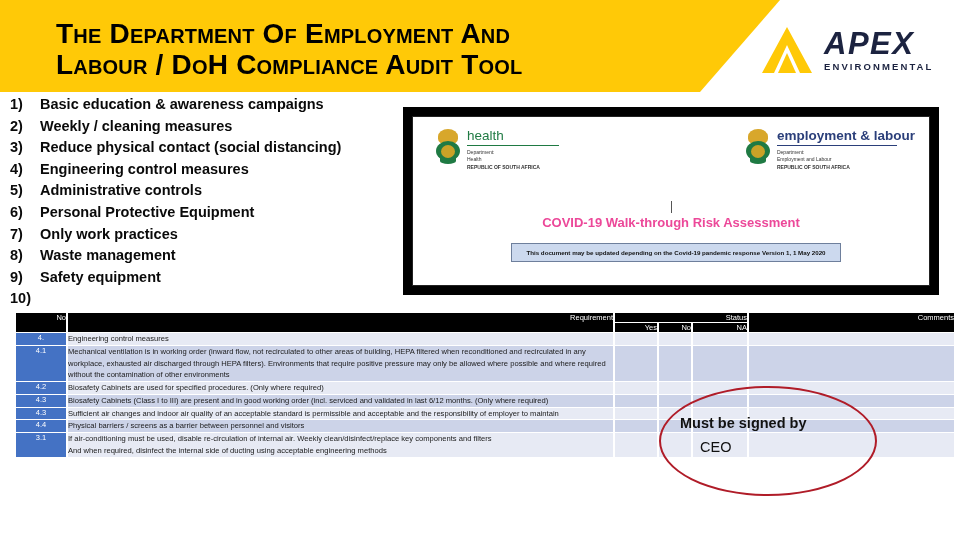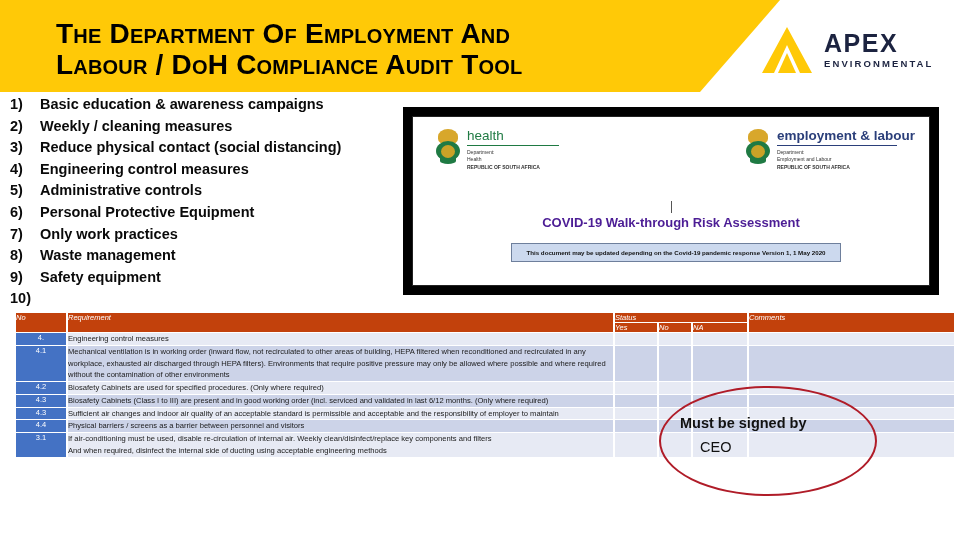--- a/index.html
+++ b/index.html
@@ -19,21 +19,21 @@
     color:#000;font-weight:bold;line-height:1.12;
     font-variant:small-caps;text-transform:capitalize;
     font-size:28px;letter-spacing:.2px;
   }
   .banner-title .l2{display:block;}
 
   
   .apex{position:absolute;left:760px;top:22px;width:192px;height:56px;display:flex;align-items:center;}
   .apex-mark{width:54px;height:50px;position:relative;flex:0 0 auto;}
   .apex-txt{margin-left:10px;}
-  .apex-name{font-size:25px;font-weight:bold;color:#1c2340;letter-spacing:1.5px;line-height:1;}
+  .apex-name{font-size:31px;font-weight:bold;color:#1c2340;letter-spacing:1.5px;line-height:1;font-style:italic;}
   .apex-sub{font-size:9.5px;font-weight:bold;color:#1c2340;letter-spacing:2.1px;margin-top:3px;line-height:1;}
 
   
   .list{position:absolute;left:10px;top:96px;width:390px;}
   .list-row{display:flex;align-items:baseline;font-size:14.5px;font-weight:bold;color:#0a0a0a;height:21.6px;}
   .list-num{width:30px;flex:0 0 auto;text-align:left;}
   .list-txt{flex:1 1 auto;}
 
   
   .doc-frame{
@@ -49,32 +49,32 @@
   .crest .c-mid{position:absolute;left:1px;top:12px;width:24px;height:20px;background:#1f7a43;border-radius:50%;}
   .crest .c-in{position:absolute;left:6px;top:16px;width:14px;height:13px;background:#c9a227;border-radius:50%;}
   .crest .c-bot{position:absolute;left:5px;top:29px;width:16px;height:6px;background:#1f7a43;border-radius:0 0 50% 50%;}
   .doc-words{margin-left:6px;}
   .doc-word-main{font-size:13.5px;color:#1f7a43;line-height:1;font-weight:normal;}
   .doc-word-main.blue{color:#2b3f7a;font-weight:bold;}
   .doc-rule{width:92px;height:1px;background:#1f7a43;margin:2px 0 3px 0;}
   .doc-word-sub{font-size:5px;color:#333;line-height:1.5;}
   .doc-title{
     position:absolute;left:0;right:0;top:98px;text-align:center;
-    font-size:13px;font-weight:bold;color:#4c1d95;
+    font-size:13px;font-weight:bold;color:#ec4899;
   }
   .doc-tick{position:absolute;left:50%;top:84px;width:1px;height:12px;background:#555;}
   .doc-note{
     position:absolute;left:98px;top:126px;width:330px;background:#ccd9ee;border:1px solid #6e7f9c;
     font-size:6.2px;font-weight:bold;color:#111;text-align:center;padding:4px 3px;line-height:1.5;box-sizing:border-box;
   }
 
   
   .tbl{position:absolute;left:14px;top:312px;width:932px;border-collapse:separate;border-spacing:2px 1px;table-layout:fixed;}
   .tbl td,.tbl th{padding:0;vertical-align:top;}
-  .hd{background:#c2410c;color:#fff;font-size:7.5px;text-align:left;font-weight:normal;padding:4px 2px;font-style:italic;}
+  .hd{background:#000000;color:#fff;font-size:7.5px;text-align:right;font-weight:normal;padding:4px 2px;}
   .hd-status{padding:2px;}
   .c-no{width:50px;}
   .c-req{width:545px;}
   .c-yes{width:42px;}
   .c-nn{width:32px;}
   .c-na{width:54px;}
   .c-com{width:205px;}
   .numcell{background:#4472C4;color:#fff;font-size:7.5px;text-align:center;vertical-align:middle;}
   .reqcell{font-size:7.6px;color:#1a1a1a;line-height:1.55;padding:2px 4px 2px 5px;}
   .rowA .reqcell,.rowA .blankcell{background:#e7eaf4;}

